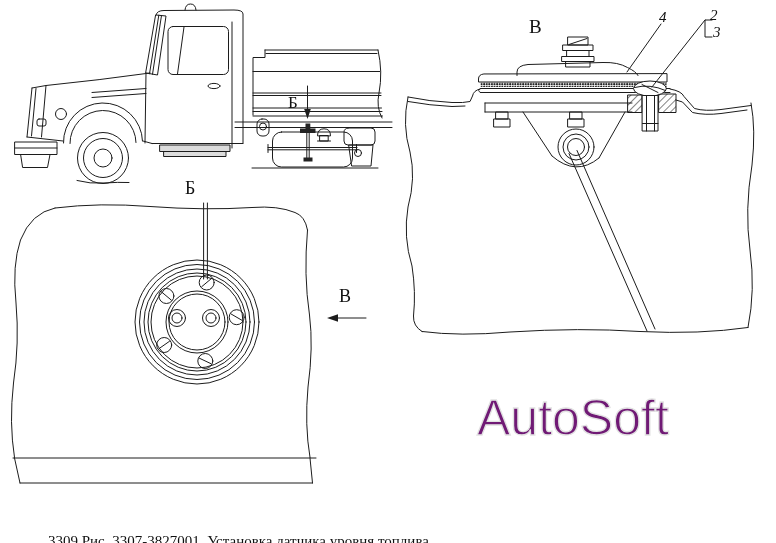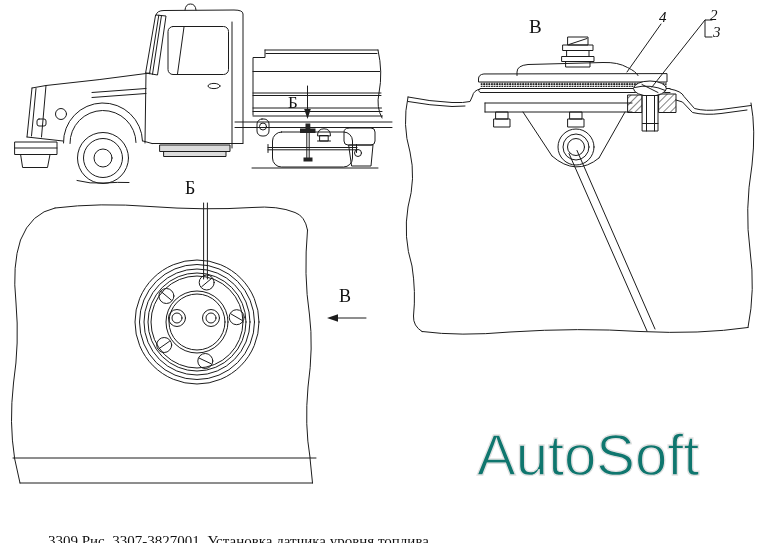--- a/index.html
+++ b/index.html
@@ -8,22 +8,22 @@
   svg{position:absolute;display:block;}
   .lbl{position:absolute;color:#111;font-family:"Liberation Serif", serif;line-height:1;}
   .lbl.it{font-style:italic;}
   #lbl-truck-b{left:288px;top:94px;font-size:17px;}
   #lbl-detail-b-title{left:185px;top:179px;font-size:18px;}
   #lbl-detail-v-title{left:529px;top:17px;font-size:19px;}
   #lbl-arrow-v{left:339px;top:287px;font-size:18px;}
   #lbl-callout-4{left:659px;top:10px;font-size:15px;}
   #lbl-callout-2{left:710px;top:8px;font-size:15px;}
   #lbl-callout-3{left:713px;top:25px;font-size:15px;}
-  #watermark{position:absolute;left:477px;top:421px;font-family:"Liberation Sans", sans-serif;
-             font-size:58px;font-weight:400;color:#0f766e;-webkit-text-stroke:1.3px #e2e2e2;
+  #watermark{position:absolute;left:477px;top:389px;font-family:"Liberation Sans", sans-serif;
+             font-size:50px;font-weight:400;color:#701a75;-webkit-text-stroke:1.3px #e2e2e2;
              letter-spacing:0px;}
   #caption{position:absolute;left:48px;right:0;top:509px;text-align:left;
            font-size:15px;color:#111;font-family:"Liberation Serif", serif;margin-top:24px;}
 </style>
 </head>
 <body>
 
 <div class="canvas">
 
   <svg style="left:0;top:0" width="400" height="185" viewBox="0 0 400 185" fill="none" stroke="#1c1c1c" stroke-width="1" stroke-linejoin="round" stroke-linecap="round">

